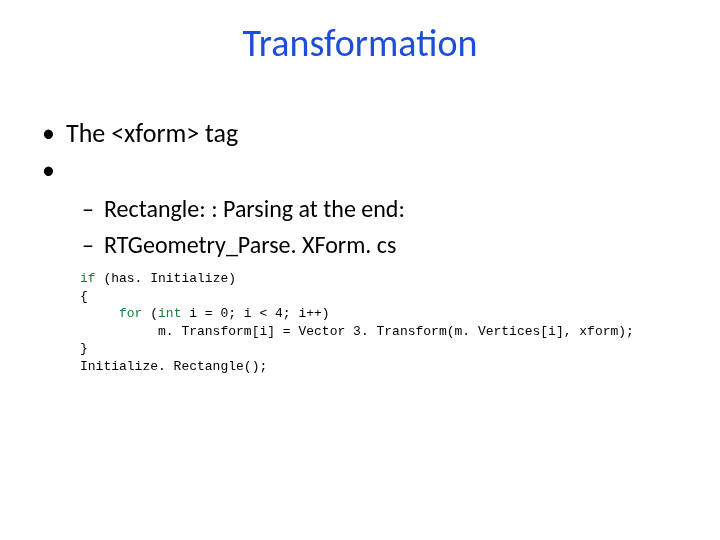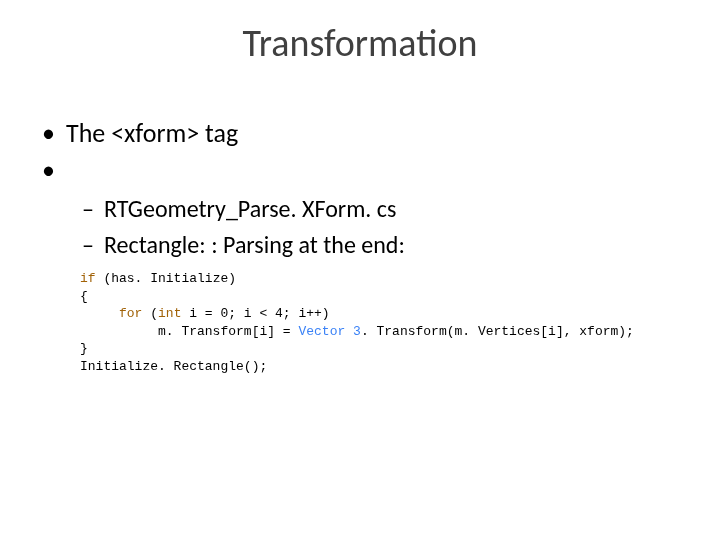--- a/index.html
+++ b/index.html
@@ -19,21 +19,21 @@
     box-sizing: border-box;
   }
   .title {
     position: absolute;
     top: 20px;
     left: 0;
     width: 100%;
     text-align: center;
     font-size: 38px;
     font-weight: 400;
-    color: #404040;
+    color: #1d4ed8;
   }
   .body {
     position: absolute;
     top: 110px;
     left: 36px;
     right: 36px;
   }
   ul.bullets {
     list-style: none;
     padding: 0;
@@ -71,37 +71,37 @@
   .codeblock {
     position: absolute;
     top: 270px;
     left: 80px;
     font-family: Consolas, "Courier New", monospace;
     font-size: 13px;
     line-height: 1.35;
     color: #000;
     white-space: pre;
   }
-  .kw  { color: #a16207; }
-  .typ { color: #3b82f6; }
+  .kw  { color: #15803d; }
+  .typ { color: #000000; }
 </style>
 </head>
 <body>
 
 <div class="slide">
 
   <div class="title">Transformation</div>
 
   <div class="body">
     <ul class="bullets">
       <li><span>The &lt;xform&gt; tag</span></li>
       <li>
         <ul class="sub">
+          <li><span>Rectangle: : Parsing at the end:</span></li>
           <li><span>RTGeometry_Parse. XForm. cs</span></li>
-          <li><span>Rectangle: : Parsing at the end:</span></li>
         </ul>
       </li>
     </ul>
   </div>
 
   <div class="codeblock"><span class="kw">if</span><span> (has. Initialize)</span>
 <span>{</span>
 <span>     </span><span class="kw">for</span><span> (</span><span class="kw">int</span><span> i = 0; i &lt; 4; i++)</span>
 <span>          </span><span>m. Transform[i] = </span><span class="typ">Vector 3</span><span>. Transform(m. Vertices[i], xform);</span>
 <span>}</span>

